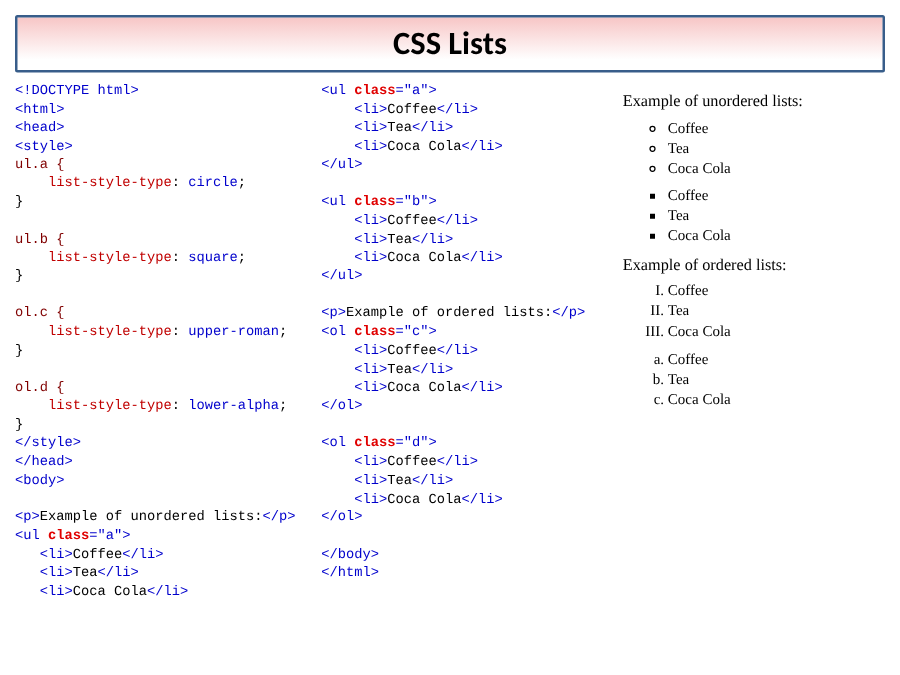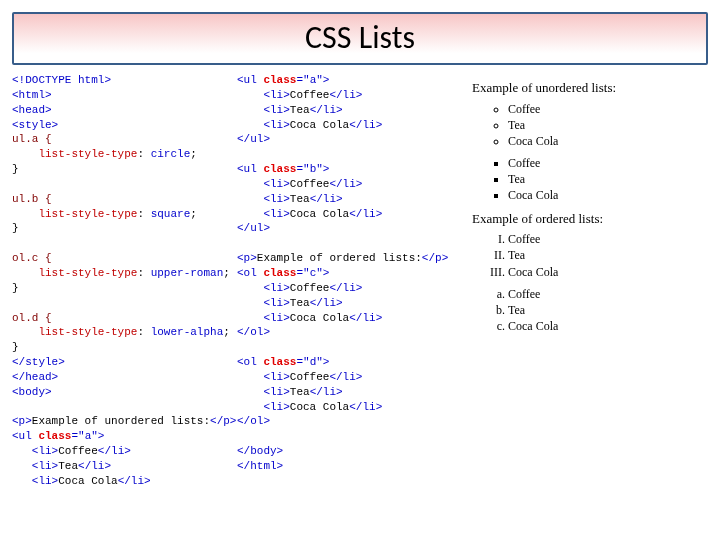--- a/index.html
+++ b/index.html
@@ -15,28 +15,28 @@
   .title-box {
     border: 2px solid #385d8a;
     border-radius: 2px;
     background: linear-gradient(to bottom, #f7c6c6, #ffffff 80%);
     padding: 4px 0 6px 0;
     text-align: center;
     margin-bottom: 8px;
   }
   .title-box h1 {
     margin: 0;
-    font-size: 32px;
-    font-weight: 400;
+    font-size: 26px;
+    font-weight: 700;
     color: #000;
     font-family: "Calibri", "Segoe UI", Arial, sans-serif;
   }
   .cols {
     display: flex;
-    gap: 10px;
+    gap: 30px;
     height: 458px;
   }
   .col {
     font-family: Consolas, "Courier New", monospace;
     font-size: 11px;
     line-height: 1.35;
     white-space: pre;
     color: #000;
   }
   .col1 { width: 215px; }

